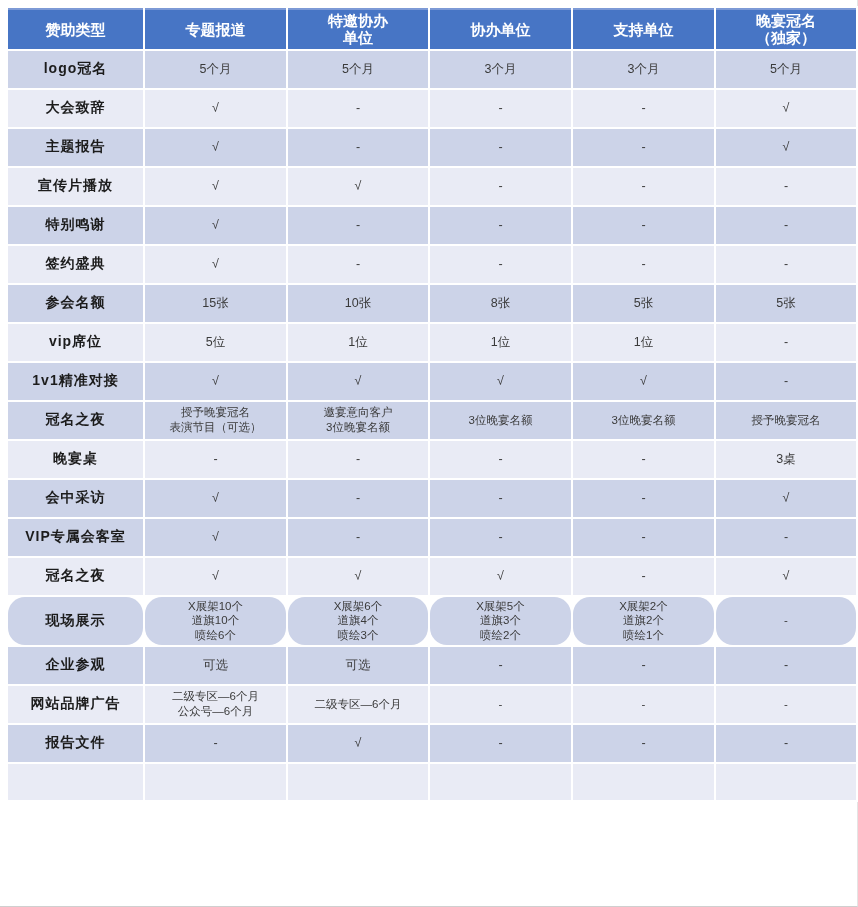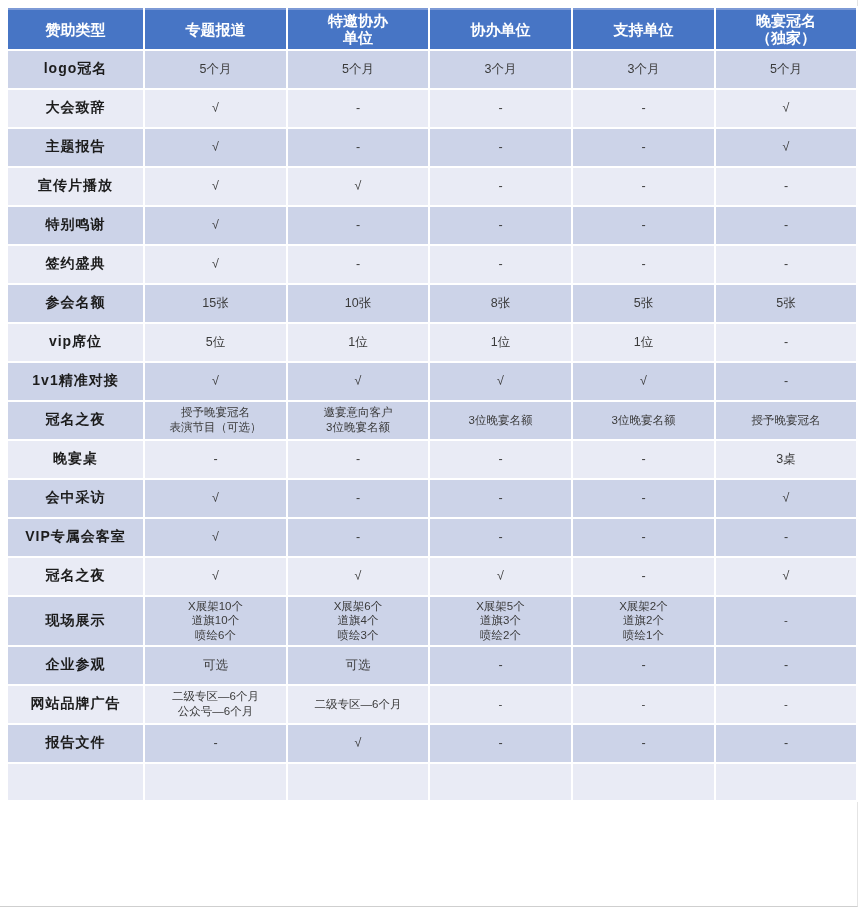--- a/index.html
+++ b/index.html
@@ -65,21 +65,21 @@
     letter-spacing:1px;
   }
   tbody td{
     font-size:12.5px;
     color:var(--value-text);
     line-height:1.3;
   }
   tr.dark th, tr.dark td{background:var(--band-dark);}
   tr.light th, tr.light td{background:var(--band-light);}
   tr.small td{font-size:11.5px;line-height:1.28;}
-  tr.tall th, tr.tall td{height:47px;}
+  tr.tall th, tr.tall td{height:47px;border-radius:17px;}
   tr.empty th, tr.empty td{height:36px;}
 </style>
 </head>
 <body>
 
 <div class="page">
   <table class="sponsor">
     <colgroup>
       <col class="c0">
         <col class="c1">

